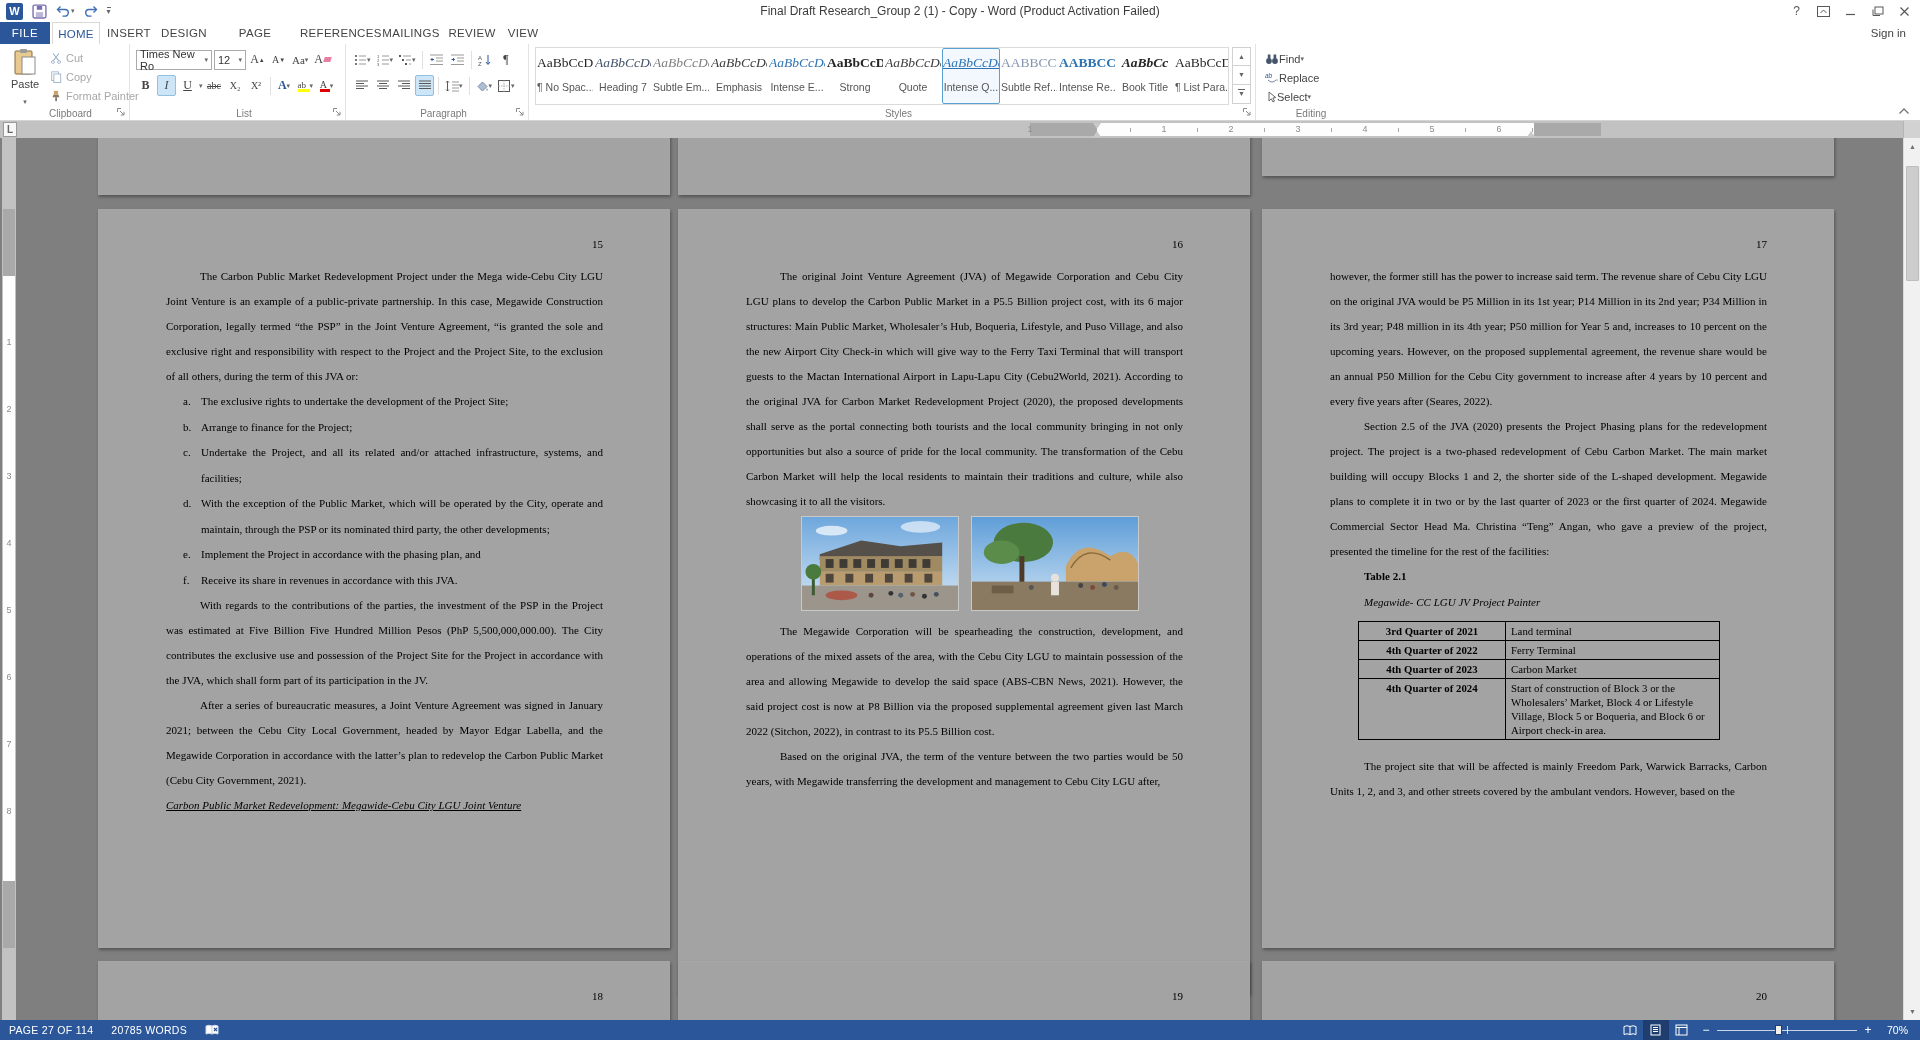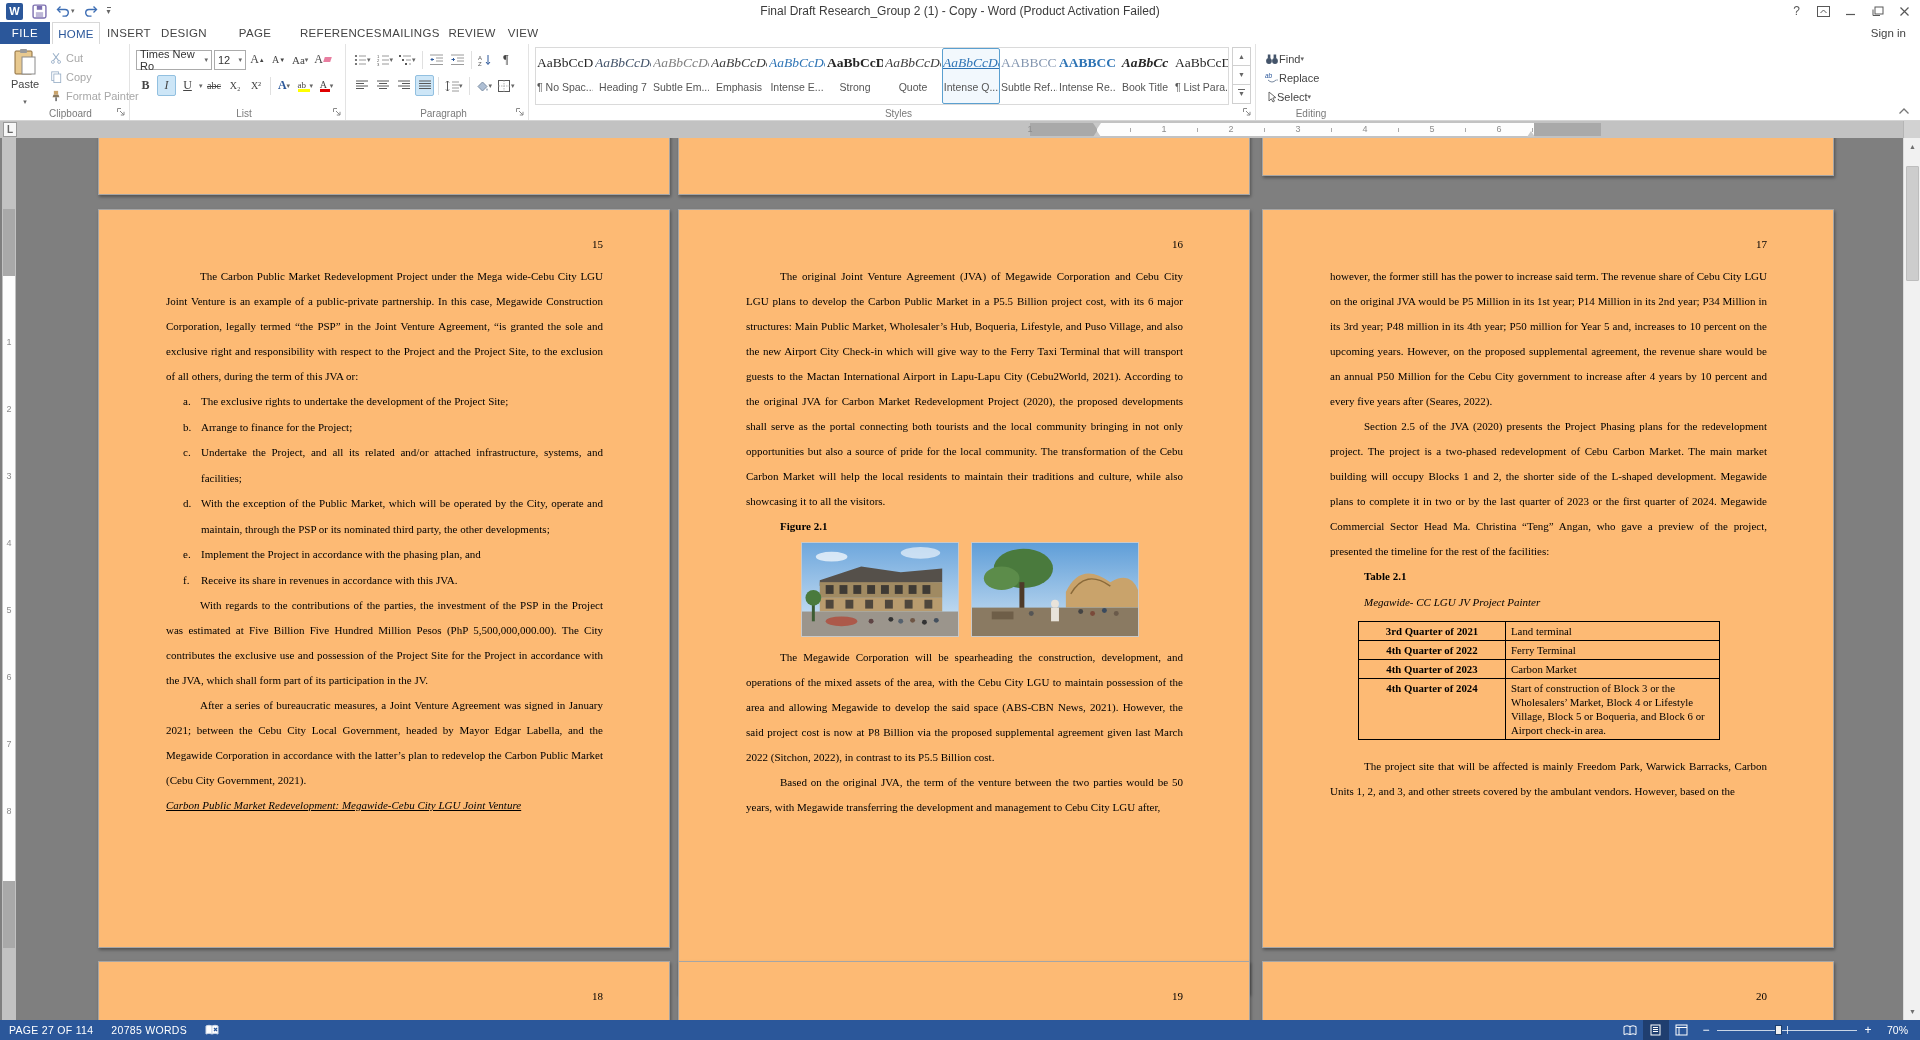--- a/index.html
+++ b/index.html
@@ -76,21 +76,21 @@
 .mk-fl { position:absolute; width:0; height:0; border:4px solid transparent; border-top:6px solid #c9c9c9; top:2px; }
 .mk-hg { position:absolute; width:0; height:0; border:4px solid transparent; border-bottom:6px solid #c9c9c9; top:6px; }
 .rulerbtn { position:absolute; right:0; top:0; width:17px; height:17px; background:#d2d2d2; border-left:1px solid #b5b5b5; }
 
 
 .canvas { position:absolute; left:0; top:138px; right:0; height:882px; background:#7f7f7f; overflow:hidden; }
 .vruler { position:absolute; left:2px; top:0; bottom:0; width:14px; background:#c2c2c2; }
 .vband { position:absolute; left:1px; width:12px; background:#fdfdfd; }
 .vmar { position:absolute; left:1px; width:12px; background:#a9a9a9; }
 .vnum { position:absolute; left:0; width:14px; text-align:center; font-size:9px; color:#8c8c8c; }
-.page { position:absolute; width:572px; background:#fdba74; border:1px solid #a5a5a5; box-shadow:1px 2px 3px rgba(0,0,0,.35); }
+.page { position:absolute; width:572px; background:#a3a3a3; border:1px solid #a5a5a5; box-shadow:1px 2px 3px rgba(0,0,0,.35); }
 .pbody { position:absolute; left:67px; right:66px; top:28px; bottom:18px; font-family:"Liberation Serif","DejaVu Serif",serif; font-size:11px; color:#000; overflow:hidden; }
 .pagenum { text-align:right; font-size:11px; height:14px; margin-bottom:12px; }
 .para { margin:0; text-align:justify; line-height:25px; }
 .ind { text-indent:34px; }
 .li { position:relative; padding-left:35px; text-align:justify; line-height:25.5px; }
 .li .mk { position:absolute; left:17px; }
 .jvhead { font-style:italic; text-decoration:underline; text-align:left; }
 .figlabel { font-weight:bold; text-indent:34px; line-height:25.5px; margin:0; text-align:left; }
 .figcap { font-style:italic; text-indent:34px; line-height:25.5px; margin:0; text-align:left; }
 .figimgs { margin:2px 0 8px 55px; display:flex; gap:12px; height:95px; }
@@ -557,21 +557,20 @@
         <p class="para ind">With regards to the contributions of the parties, the investment of the PSP in the Project was estimated at Five Billion Five Hundred Million Pesos (PhP 5,500,000,000.00). The City contributes the exclusive use and possession of the Project Site for the Project in accordance with the JVA, which shall form part of its participation in the JV.</p>
         <p class="para ind">After a series of bureaucratic measures, a Joint Venture Agreement was signed in January 2021; between the Cebu City Local Government, headed by Mayor Edgar Labella, and the Megawide Corporation in accordance with the latter’s plan to redevelop the Carbon Public Market (Cebu City Government, 2021).</p>
         <p class="para jvhead">Carbon Public Market Redevelopment: Megawide-Cebu City LGU Joint Venture</p>
       </div>
     </div>
 
     <div class="page" style="left:678px;top:71px;height:785px;">
       <div class="pbody">
         <div class="pagenum">16</div>
         <p class="para ind">The original Joint Venture Agreement (JVA) of Megawide Corporation and Cebu City LGU plans to develop the Carbon Public Market in a P5.5 Billion project cost, with its 6 major structures: Main Public Market, Wholesaler’s Hub, Boqueria, Lifestyle, and Puso Village, and also the new Airport City Check-in which will give way to the Ferry Taxi Terminal that will transport guests to the Mactan International Airport in Lapu-Lapu City (Cebu2World, 2021). According to the original JVA for Carbon Market Redevelopment Project (2020), the proposed developments shall serve as the portal connecting both tourists and the local community bringing in not only opportunities but also a source of pride for the local community. The transformation of the Cebu Carbon Market will help the local residents to maintain their traditions and culture, while also showcasing it to all the visitors.</p>
-        <p class="figlabel">Figure 2.1</p>
         <div class="figimgs">
           <svg class="fimg" width="158" height="95" viewBox="0 0 158 95" preserveAspectRatio="none">
             <defs>
                 <linearGradient id="sky1" x1="0" y1="0" x2="0" y2="1">
                   <stop offset="0" stop-color="#6ea7dd"></stop>
                   <stop offset="1" stop-color="#d7e8f5"></stop>
                 </linearGradient>
               </defs>
             <rect width="158" height="95" fill="url(#sky1)"></rect>
             <ellipse cx="30" cy="14" rx="16" ry="5" fill="#fff" opacity=".7"></ellipse>

